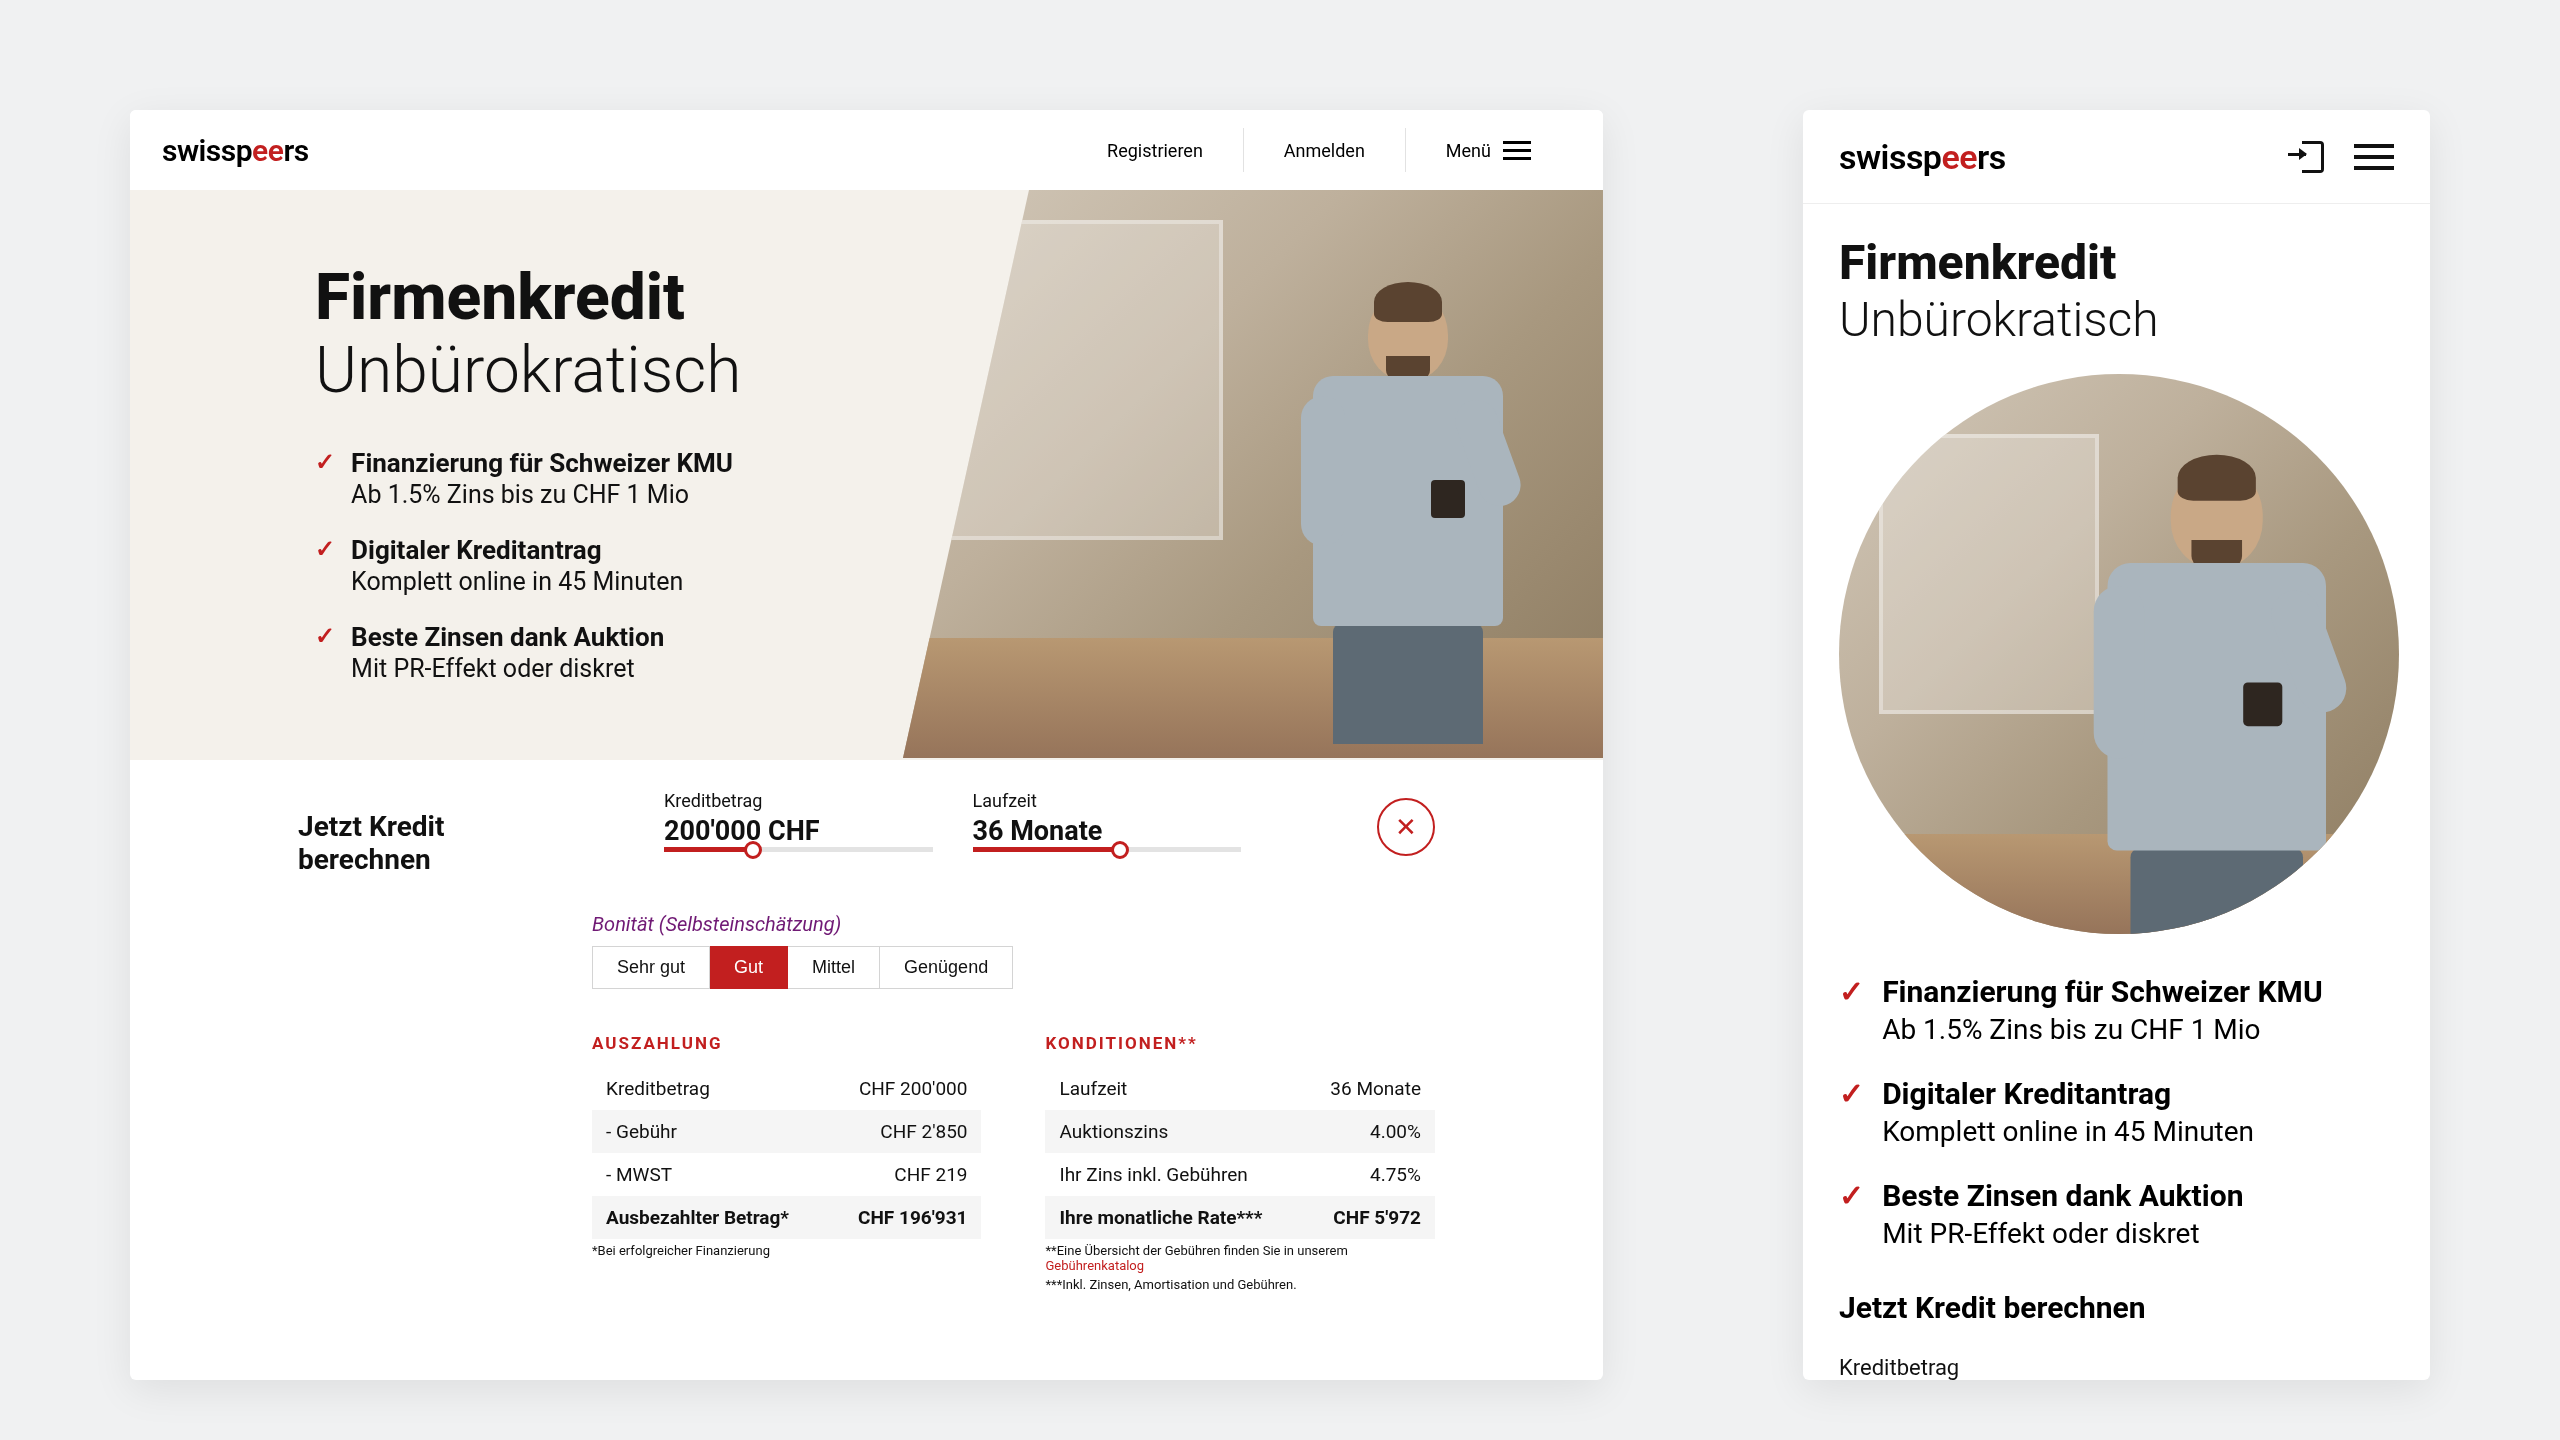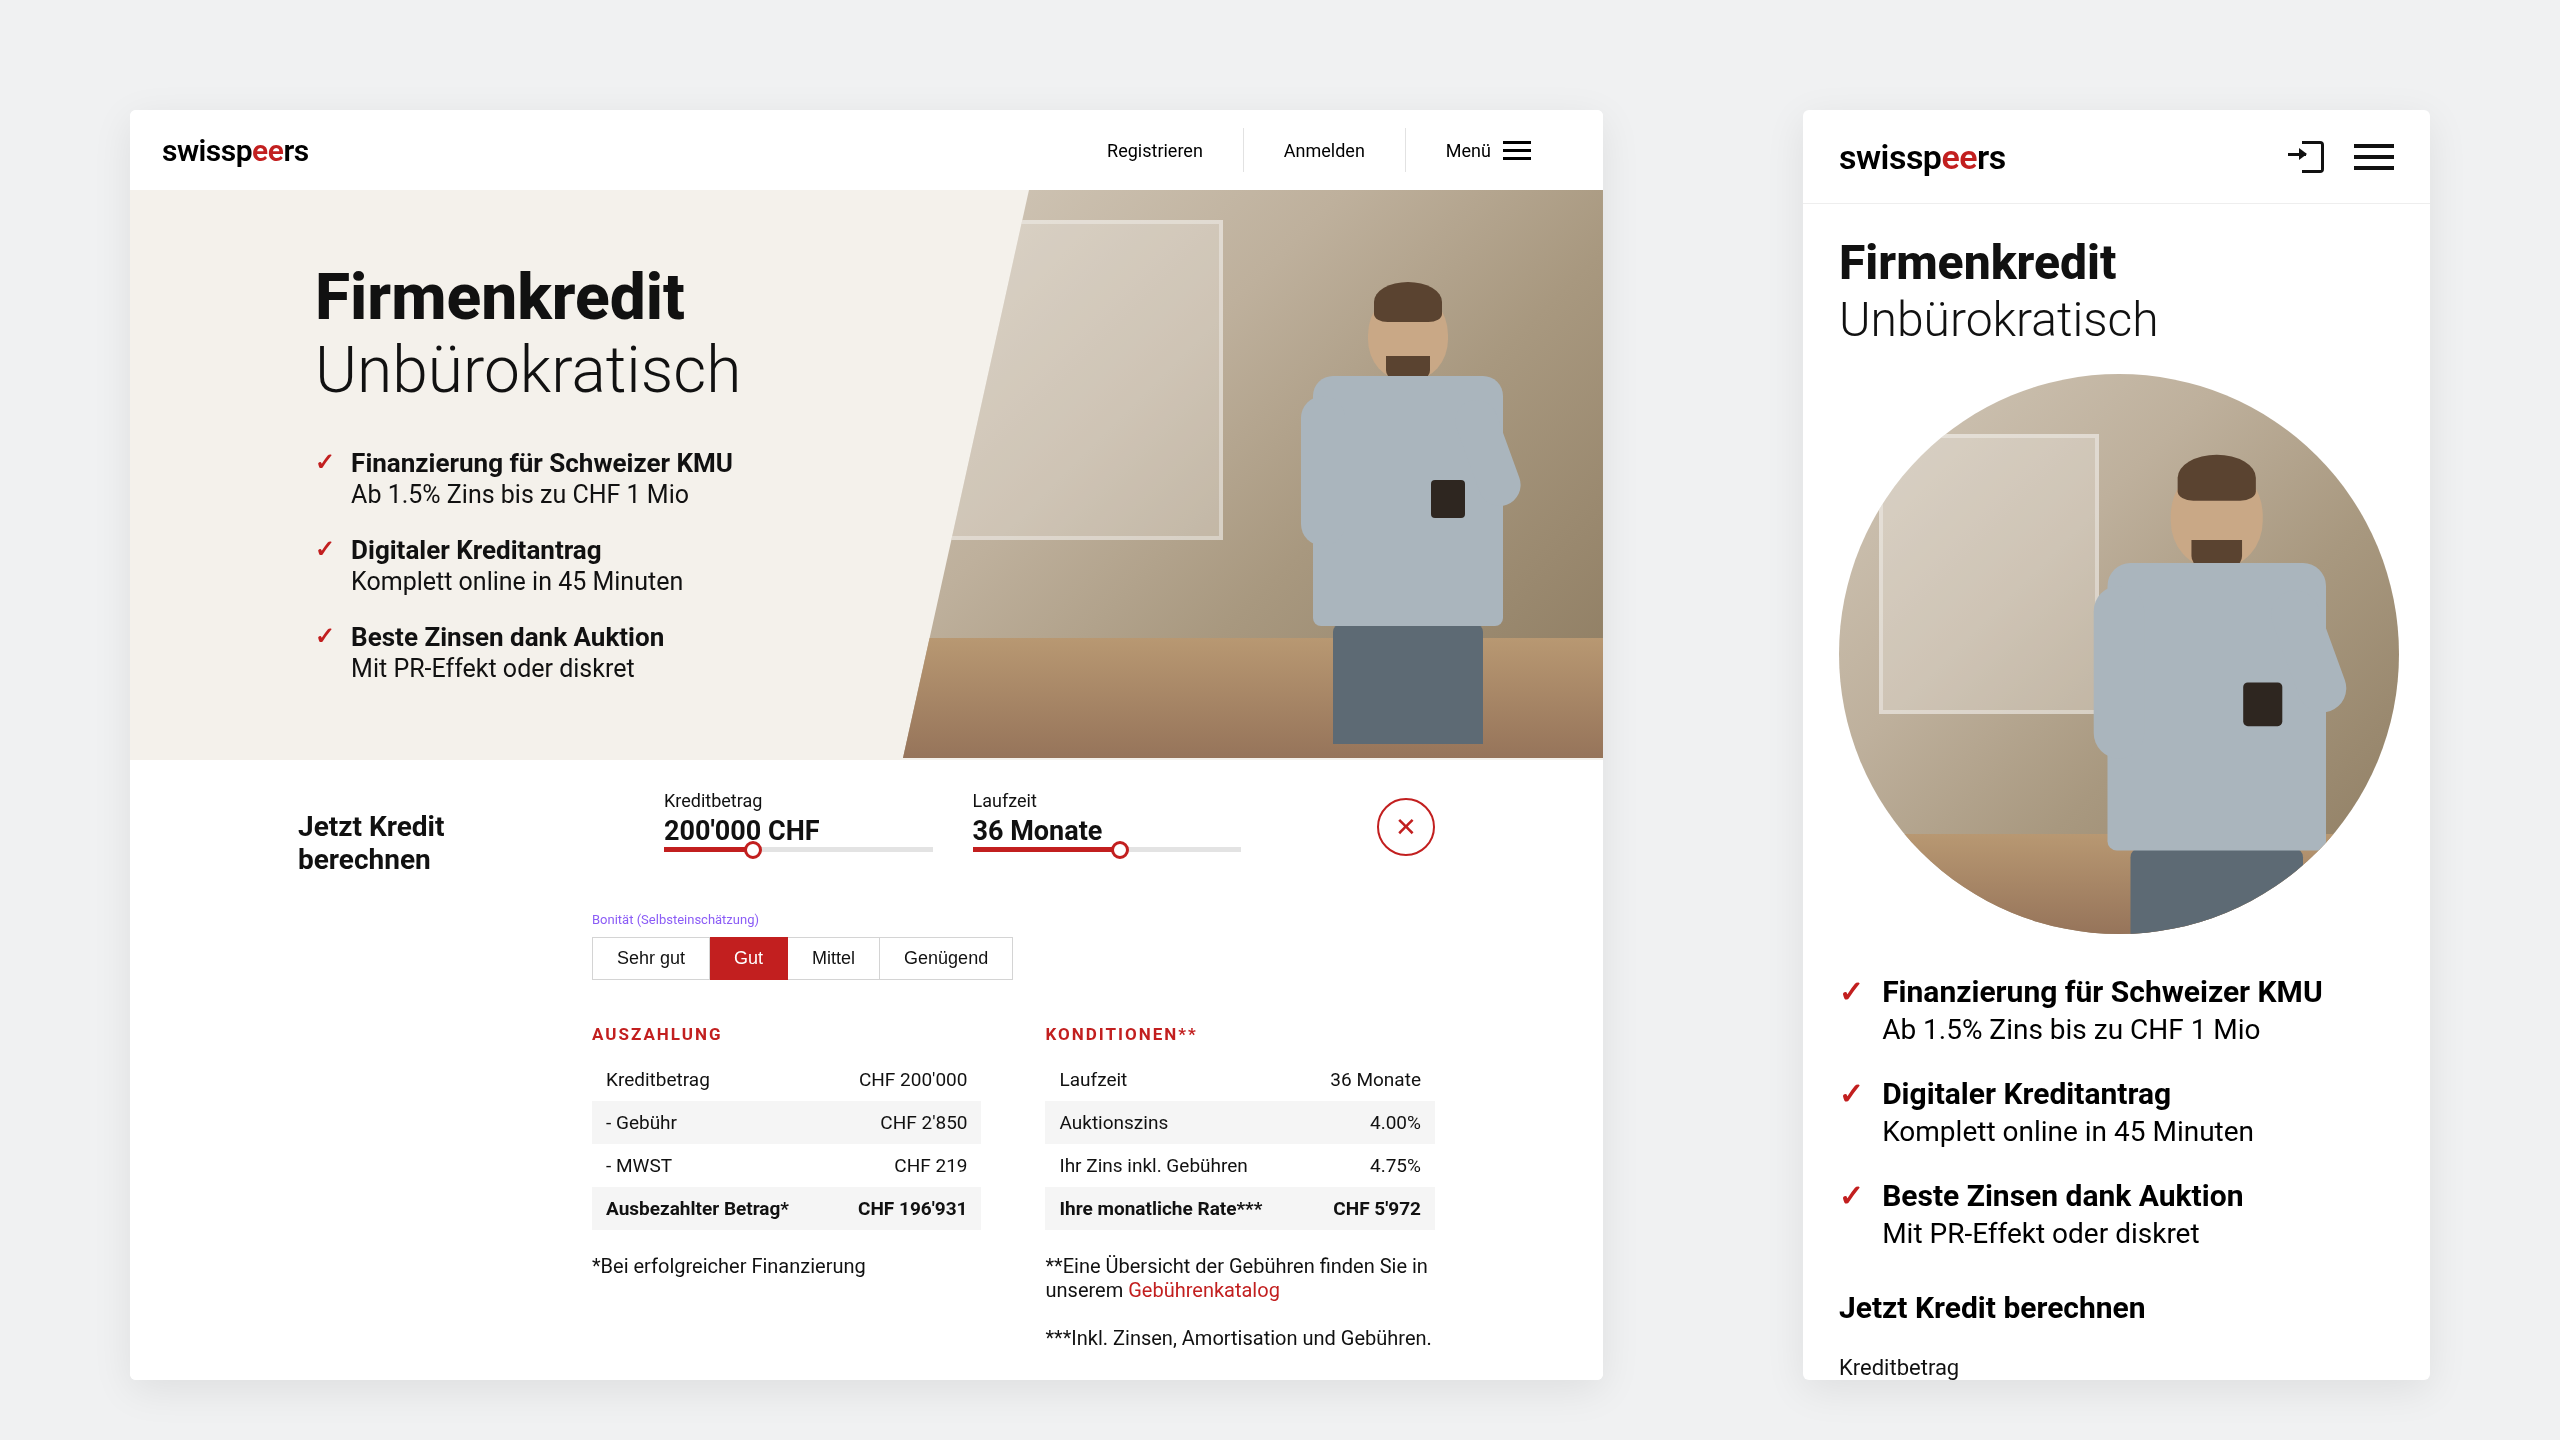--- a/index.html
+++ b/index.html
@@ -87,36 +87,36 @@
 .sld-value { font-size:27px; font-weight:700; color:#111; }
 .slider-track { height:5px; background:#e3e3e3; position:relative; }
 .slider-fill { position:absolute; left:0; top:0; height:100%; background:#c21f1f; }
 .slider-handle { position:absolute; top:50%; width:18px; height:18px; border-radius:50%; background:#fff; border:3px solid #c21f1f; transform:translate(-50%,-50%); }
 .close-circle {
   width:58px; height:58px; border:2px solid #c21f1f; border-radius:50%;
   display:flex; align-items:center; justify-content:center; color:#c21f1f;
   font-size:26px; margin-left:20px; margin-top:8px; cursor:pointer;
 }
 .bonitat { margin-left: 294px; margin-top:36px; }
-.bon-label { font-size:13px; color:#8b5cf6; margin-bottom:10px; }
+.bon-label { font-size:20px; color:#701a75; margin-bottom:10px;font-style:italic; }
 .bon-opts { display:flex; }
 .bon-btn {
   border:1px solid #d4d4d4; background:#fff; color:#111; font-size:18px;
   padding:10px 24px; cursor:pointer;
 }
 .bon-btn.active { background:#c21f1f; color:#fff; border-color:#c21f1f; }
 .bon-btn + .bon-btn { border-left:none; }
 
 .tables { display:flex; gap:64px; margin-left:294px; margin-top:44px; }
 .tbl { width:400px; }
 .tbl-title { font-size:17px; font-weight:700; color:#c21f1f; letter-spacing:2px; text-transform:uppercase; margin-bottom:14px; }
 .tbl-row { display:flex; justify-content:space-between; padding:10px 14px; font-size:19px; color:#111; }
 .tbl-row:nth-child(even) { background:#f5f5f5; }
 .tbl-row.strong { font-weight:700; }
-.tbl-footnote { font-size:20px; color:#111; margin-top:24px; }
+.tbl-footnote { font-size:13px; color:#111; margin-top:4px; }
 .tbl-footnote .lk { color:#c21f1f; }
 .cta-row { display:flex; justify-content:flex-end; margin-left:294px; }
 
 
 .m-header { height:94px; display:flex; align-items:center; padding:0 36px; border-bottom:1px solid #eee; }
 .m-header .logo { font-size:34px; }
 .m-actions { margin-left:auto; display:flex; align-items:center; gap:30px; }
 .login-icon { width:32px; height:32px; position:relative; }
 .login-frame { position:absolute; right:0; top:0; width:22px; height:32px; border:3px solid #111; border-left:none; border-radius:0 4px 4px 0; }
 .login-arrow { position:absolute; left:-4px; top:12px; width:18px; height:3px; background:#111; }

